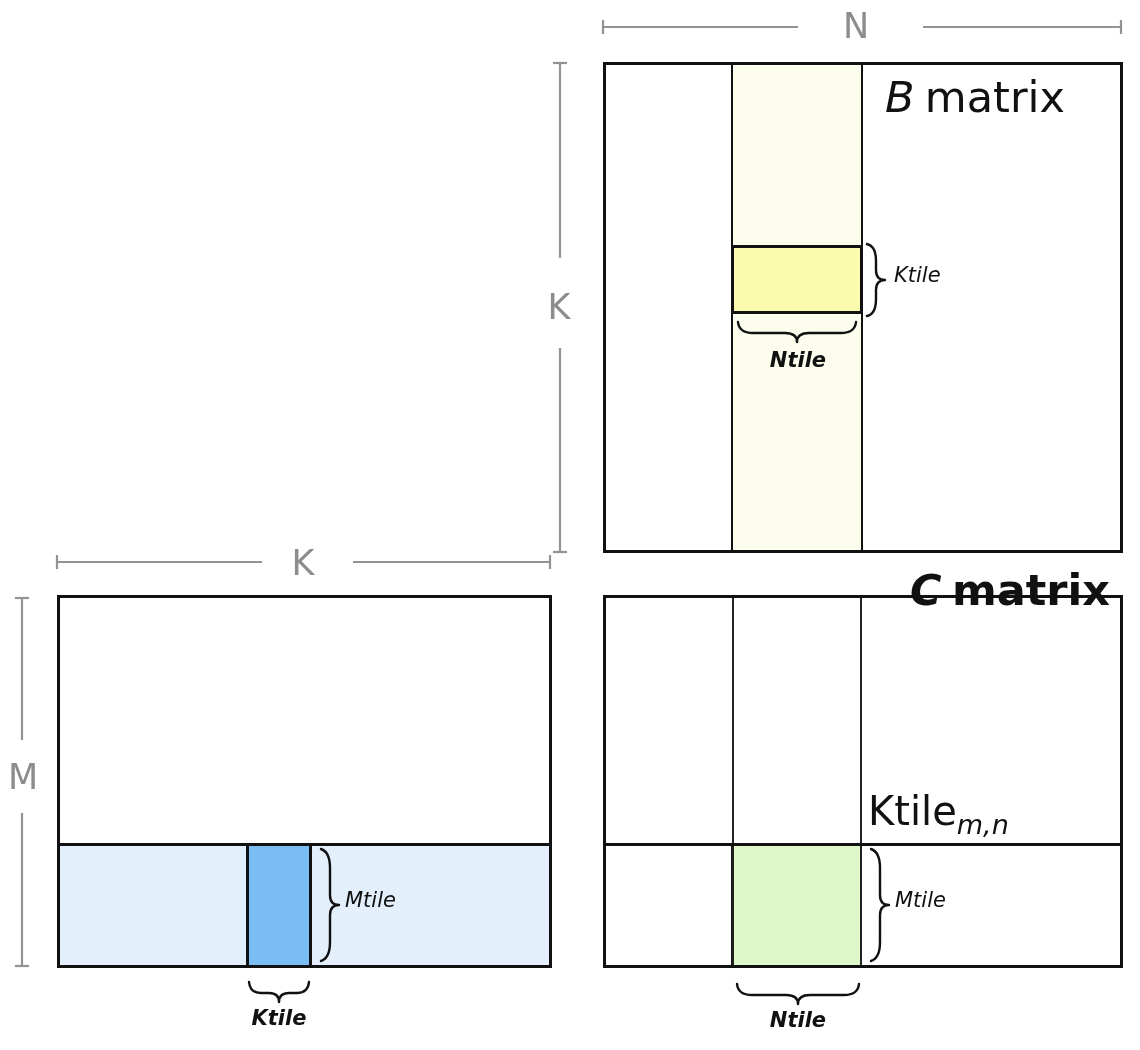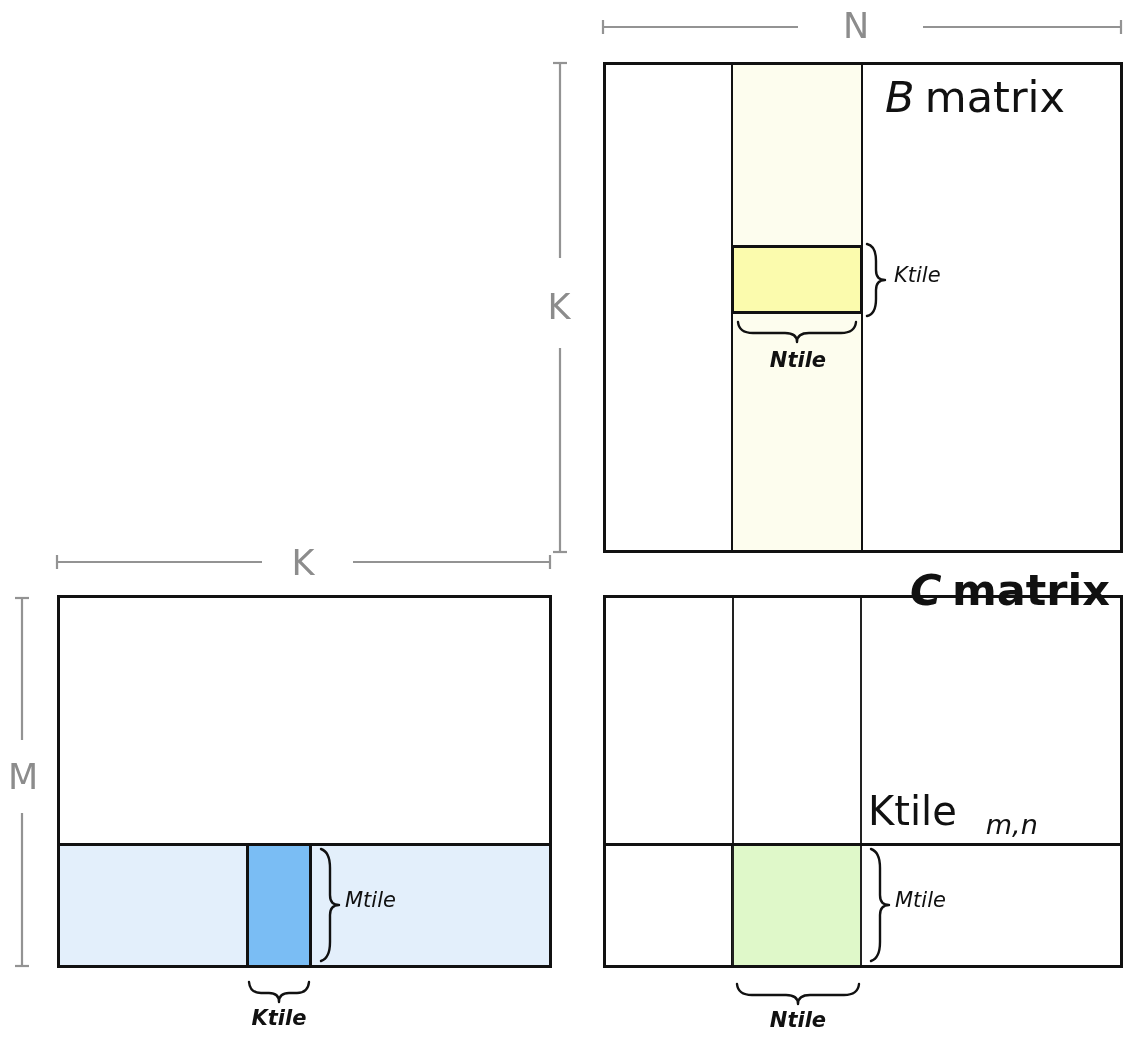--- a/index.html
+++ b/index.html
@@ -33,21 +33,21 @@
   .c-hline { position:absolute; left:603px; top:843px; width:520px; height:3px; background:#111; }
   .c-tile  { position:absolute; left:731px; top:843px; width:131px; height:125px;
              background:#DFF8C9; border:2px solid #111; border-top-width:3px; box-sizing:border-box; }
 
   
   .mtitle { position:absolute; font-size:43px; line-height:1; text-align:right; white-space:nowrap; }
   .mtitle .letter { font-style: italic; margin-right: 0.24em; }
   .tile-label { position:absolute; font-size:21px; line-height:1; font-style:italic; white-space:nowrap; }
   .centered { text-align:center;font-weight:bold; }
   .block-label { position:absolute; font-size:40px; line-height:1; white-space:nowrap; }
-  .block-label .sub { font-size:27px; font-style:italic; vertical-align:-9px;margin-left:29px; }
+  .block-label .sub { font-size:27px; font-style:italic; vertical-align:-9px; }
   .dim-label { position:absolute; font-size:35px; line-height:1; color:#8C8C8C; text-align:center; width:50px; }
 
   svg { position:absolute; overflow:visible; }
   .brace path { fill:none; stroke:#111; stroke-width:2.4; stroke-linecap:round; stroke-linejoin:round; }
   .markers line { stroke:#939393; stroke-width:2.2; }
 </style>
 </head>
 <body>
 
 <div class="canvas">

